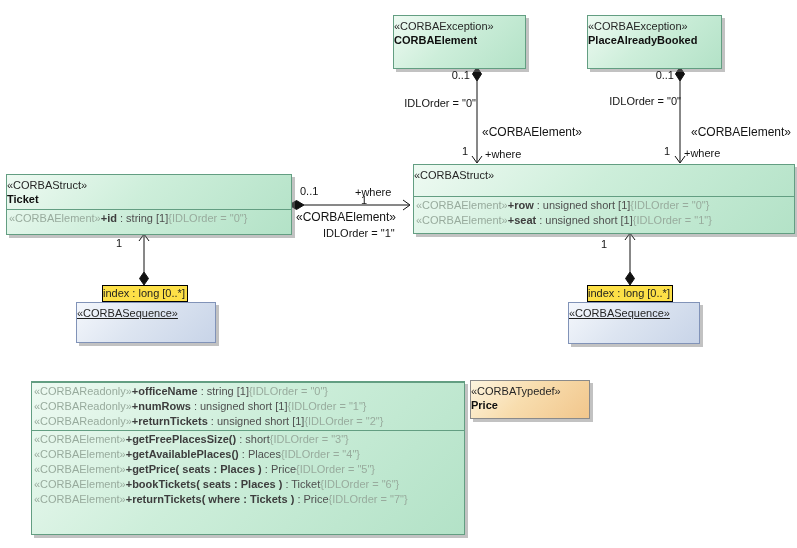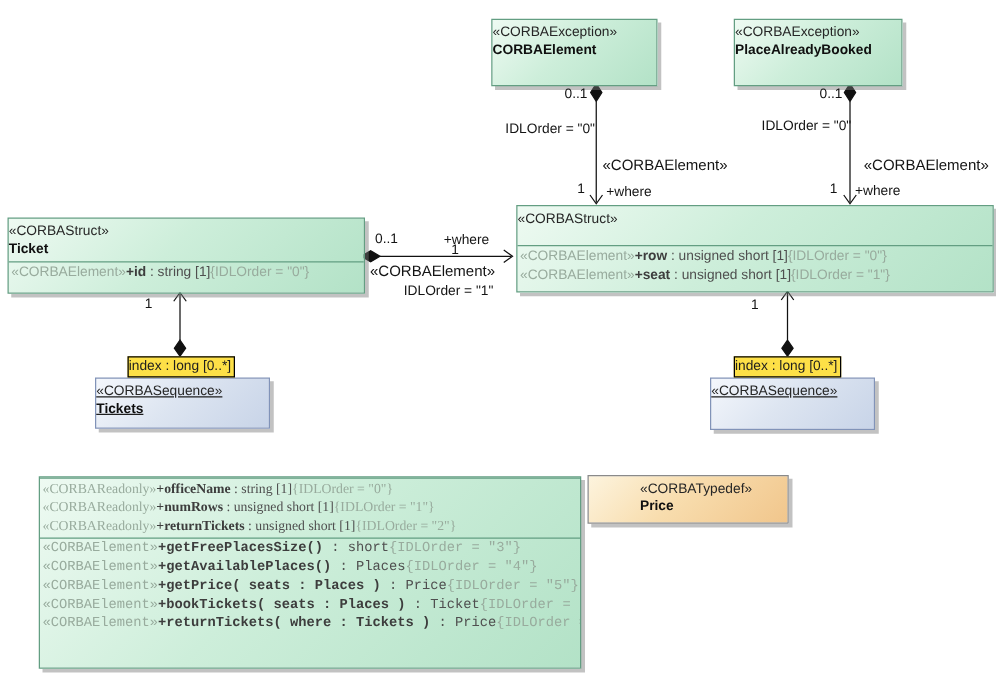--- a/index.html
+++ b/index.html
@@ -4,21 +4,21 @@
 <style>
   html,body{margin:0;padding:0;background:#ffffff;}
   .canvas{
     position:relative;width:797px;height:548px;background:#ffffff;overflow:hidden;
     font-family:"Liberation Sans","DejaVu Sans",sans-serif;font-size:11px;color:#1e1e1e;
   }
   .edges{position:absolute;left:0;top:0;width:797px;height:548px;}
   .node{position:absolute;border:1px solid #639e82;box-shadow:3px 3px 0 0 rgba(120,120,120,0.45);}
   .green{background:linear-gradient(135deg,#eefaf2 0%,#cdeeda 45%,#b3e2c7 100%);border-color:#639e82;}
   .blue{background:linear-gradient(135deg,#f4f7fc 0%,#dde5f1 45%,#c8d4e8 100%);border-color:#8193b8;text-decoration:underline;}
-  .orange{background:linear-gradient(135deg,#fdf4de 0%,#f8ddae 45%,#f1c68c 100%);border-color:#8a8a8a;padding-left:41px;}
+  .orange{background:linear-gradient(135deg,#fdf4de 0%,#f8ddae 45%,#f1c68c 100%);border-color:#8a8a8a;}
   .hdr{position:relative;text-align:left;padding-top:3px;}
   .hdr-st{line-height:14px;color:#262626;}
   .hdr-nm{line-height:15px;font-weight:bold;color:#0f0f0f;}
   .compartment{border-top:1px solid #639e82;padding:1px 0 0 2px;}
   .member{white-space:pre;line-height:15px;height:15px;overflow:hidden;}
   .m-st{color:#98ab9d;}
   .m-n{font-weight:bold;color:#3d3d3d;}
   .m-t{color:#4f4f4f;}
   .m-g{color:#98ab9d;}
   .elabel{position:absolute;white-space:pre;color:#141414;line-height:13px;}
@@ -91,37 +91,36 @@
     </div>
     <div class="compartment">
       <div class="member"><span class="m-st">«CORBAElement»</span><span class="m-n">+row</span><span class="m-t"> : unsigned short [1]</span><span class="m-g">{IDLOrder = "0"}</span></div>
       <div class="member"><span class="m-st">«CORBAElement»</span><span class="m-n">+seat</span><span class="m-t"> : unsigned short [1]</span><span class="m-g">{IDLOrder = "1"}</span></div>
     </div>
   </div>
 
   <div class="node blue" style="left:76px;top:302px;width:138px;height:39px;">
     <div class="hdr">
       <div class="hdr-st">«CORBASequence»</div>
-      <div class="hdr-nm">Tickets</div>
     </div>
   </div>
 
   <div class="node blue" style="left:568px;top:302px;width:130px;height:40px;">
     <div class="hdr">
       <div class="hdr-st">«CORBASequence»</div>
     </div>
   </div>
 
   <div class="node green" style="left:31px;top:381px;width:432px;height:152px;">
-    <div class="compartment" style="height:46px;font-family:Liberation Serif, serif;">
+    <div class="compartment" style="height:46px;">
       <div class="member"><span class="m-st">«CORBAReadonly»</span><span class="m-n">+officeName</span><span class="m-t"> : string [1]</span><span class="m-g">{IDLOrder = "0"}</span></div>
       <div class="member"><span class="m-st">«CORBAReadonly»</span><span class="m-n">+numRows</span><span class="m-t"> : unsigned short [1]</span><span class="m-g">{IDLOrder = "1"}</span></div>
       <div class="member"><span class="m-st">«CORBAReadonly»</span><span class="m-n">+returnTickets</span><span class="m-t"> : unsigned short [1]</span><span class="m-g">{IDLOrder = "2"}</span></div>
     </div>
-    <div class="compartment" style="height:75px;font-family:Liberation Mono, monospace;">
+    <div class="compartment" style="height:75px;">
       <div class="member"><span class="m-st">«CORBAElement»</span><span class="m-n">+getFreePlacesSize()</span><span class="m-t"> : short</span><span class="m-g">{IDLOrder = "3"}</span></div>
       <div class="member"><span class="m-st">«CORBAElement»</span><span class="m-n">+getAvailablePlaces()</span><span class="m-t"> : Places</span><span class="m-g">{IDLOrder = "4"}</span></div>
       <div class="member"><span class="m-st">«CORBAElement»</span><span class="m-n">+getPrice( seats : Places )</span><span class="m-t"> : Price</span><span class="m-g">{IDLOrder = "5"}</span></div>
       <div class="member"><span class="m-st">«CORBAElement»</span><span class="m-n">+bookTickets( seats : Places )</span><span class="m-t"> : Ticket</span><span class="m-g">{IDLOrder = "6"}</span></div>
       <div class="member"><span class="m-st">«CORBAElement»</span><span class="m-n">+returnTickets( where : Tickets )</span><span class="m-t"> : Price</span><span class="m-g">{IDLOrder = "7"}</span></div>
     </div>
   </div>
 
   <div class="node orange" style="left:470px;top:380px;width:118px;height:37px;">
     <div class="hdr">

